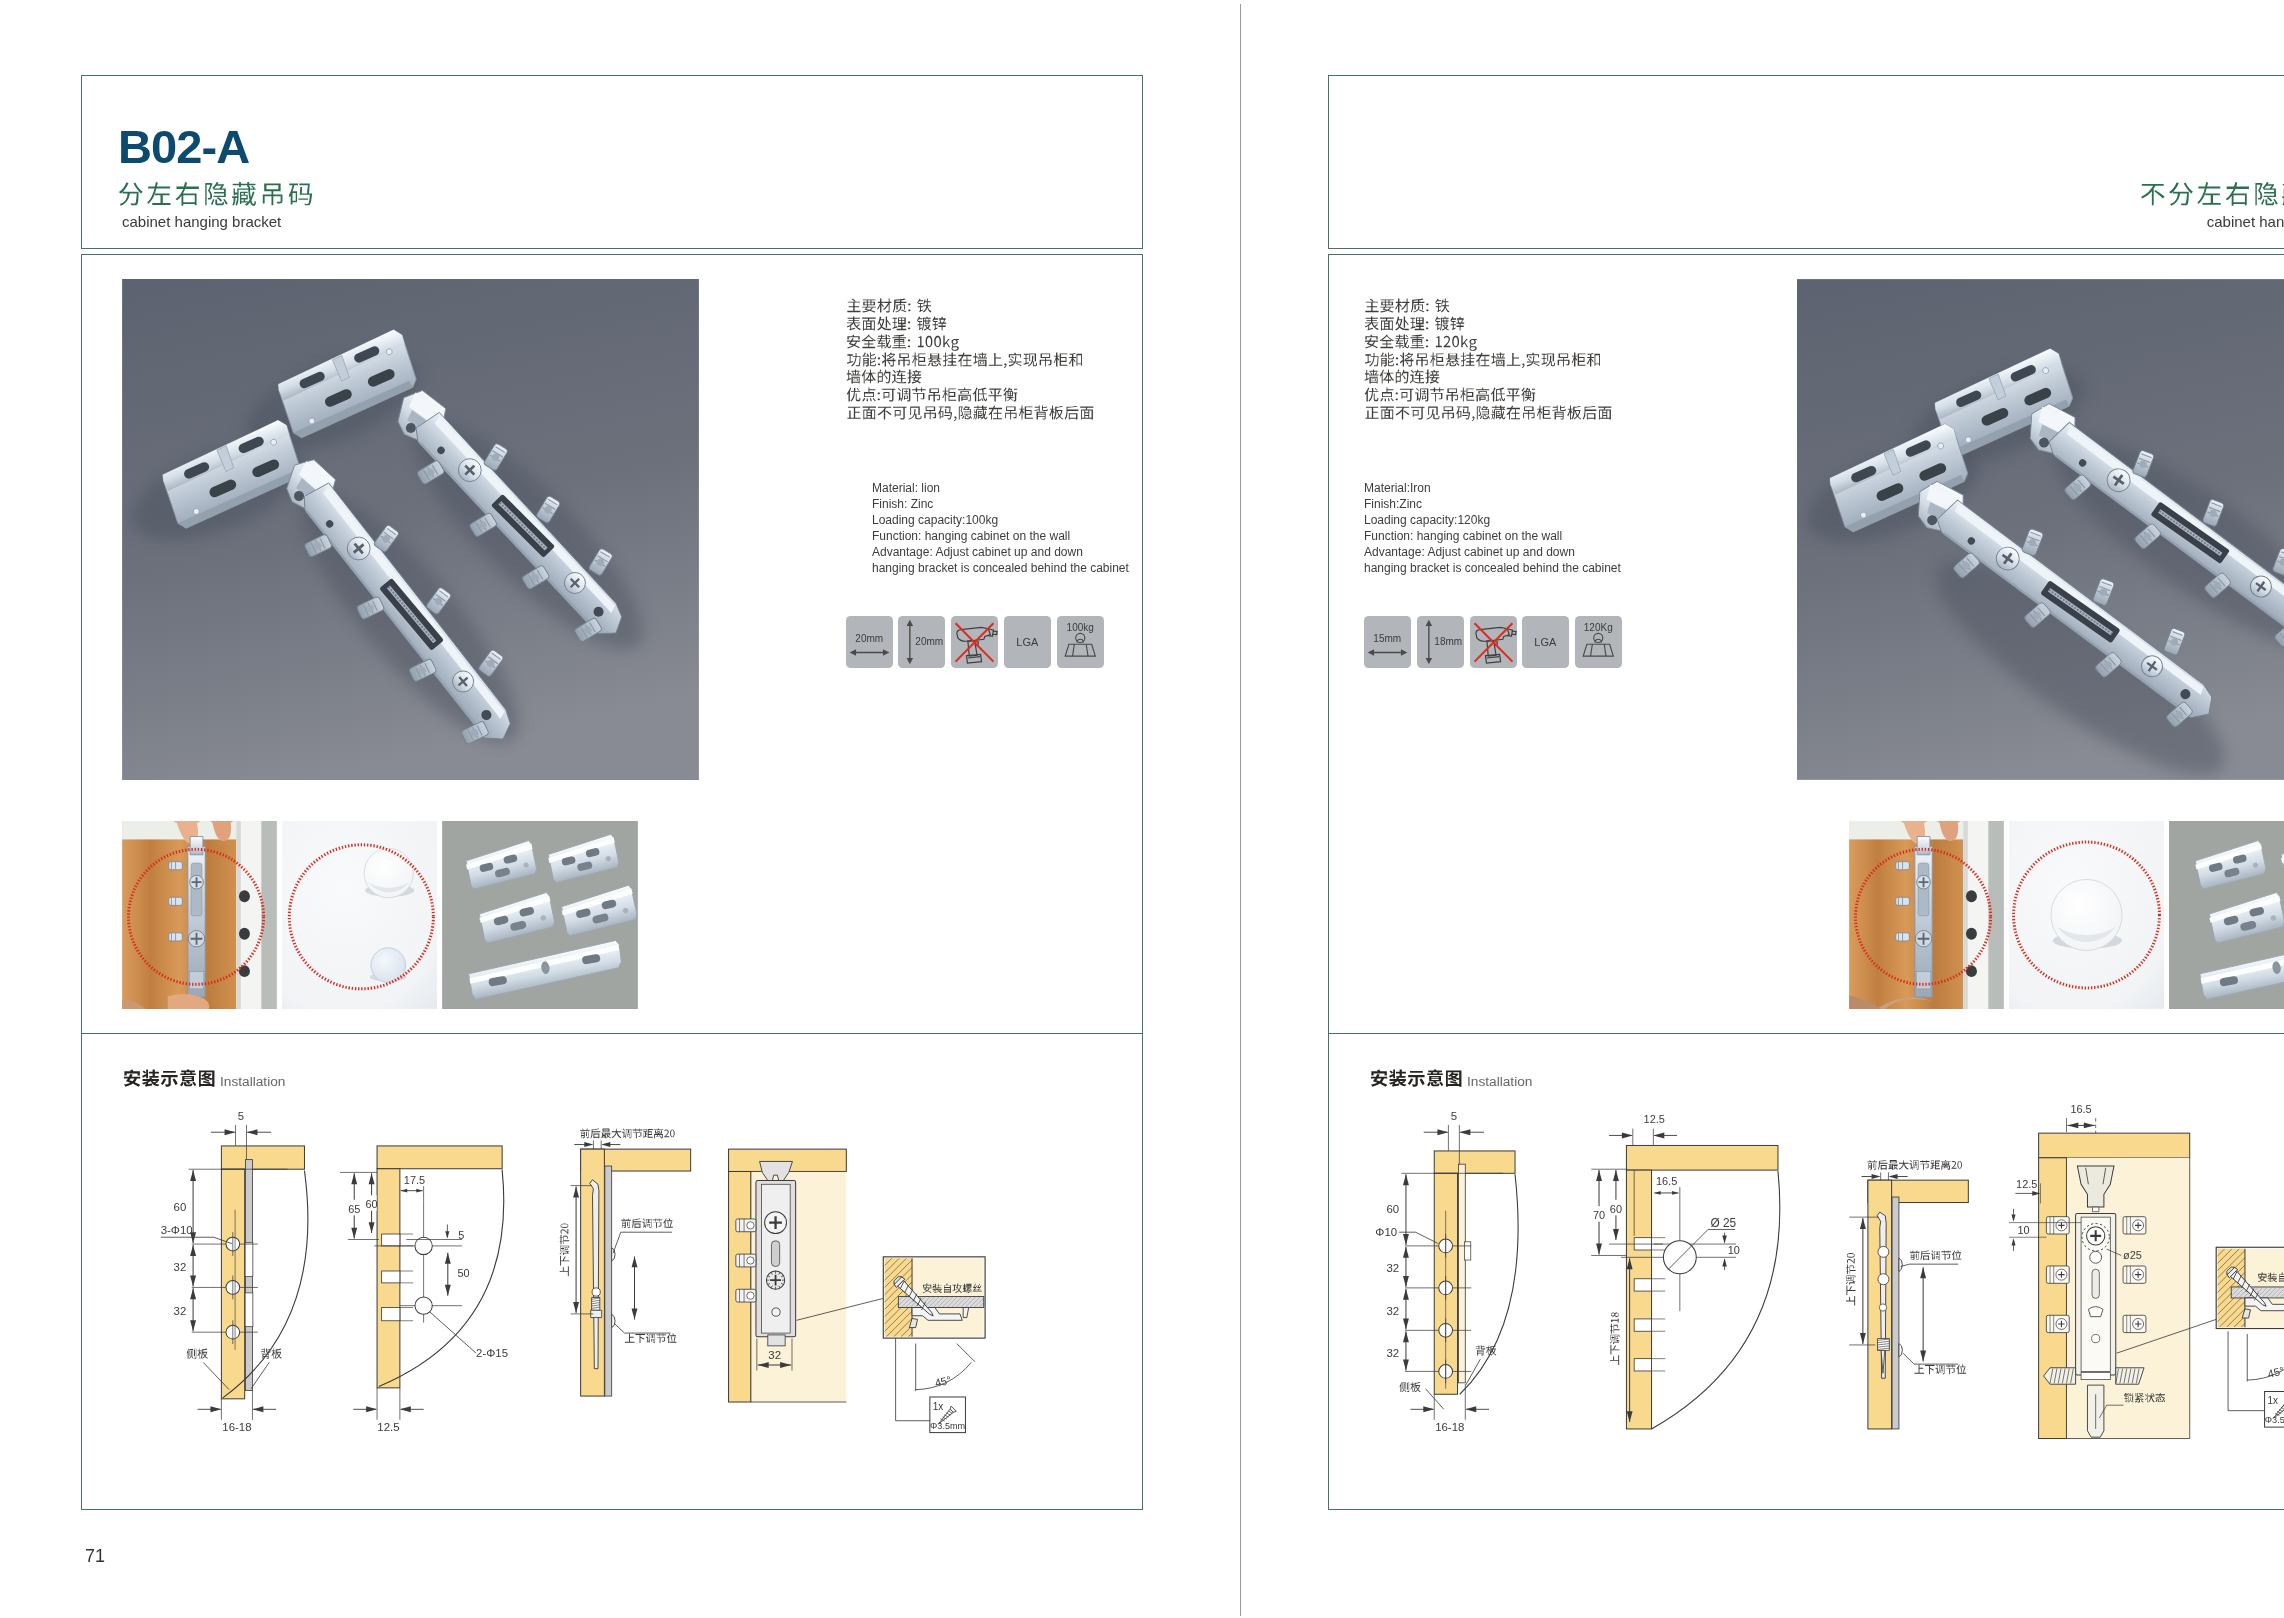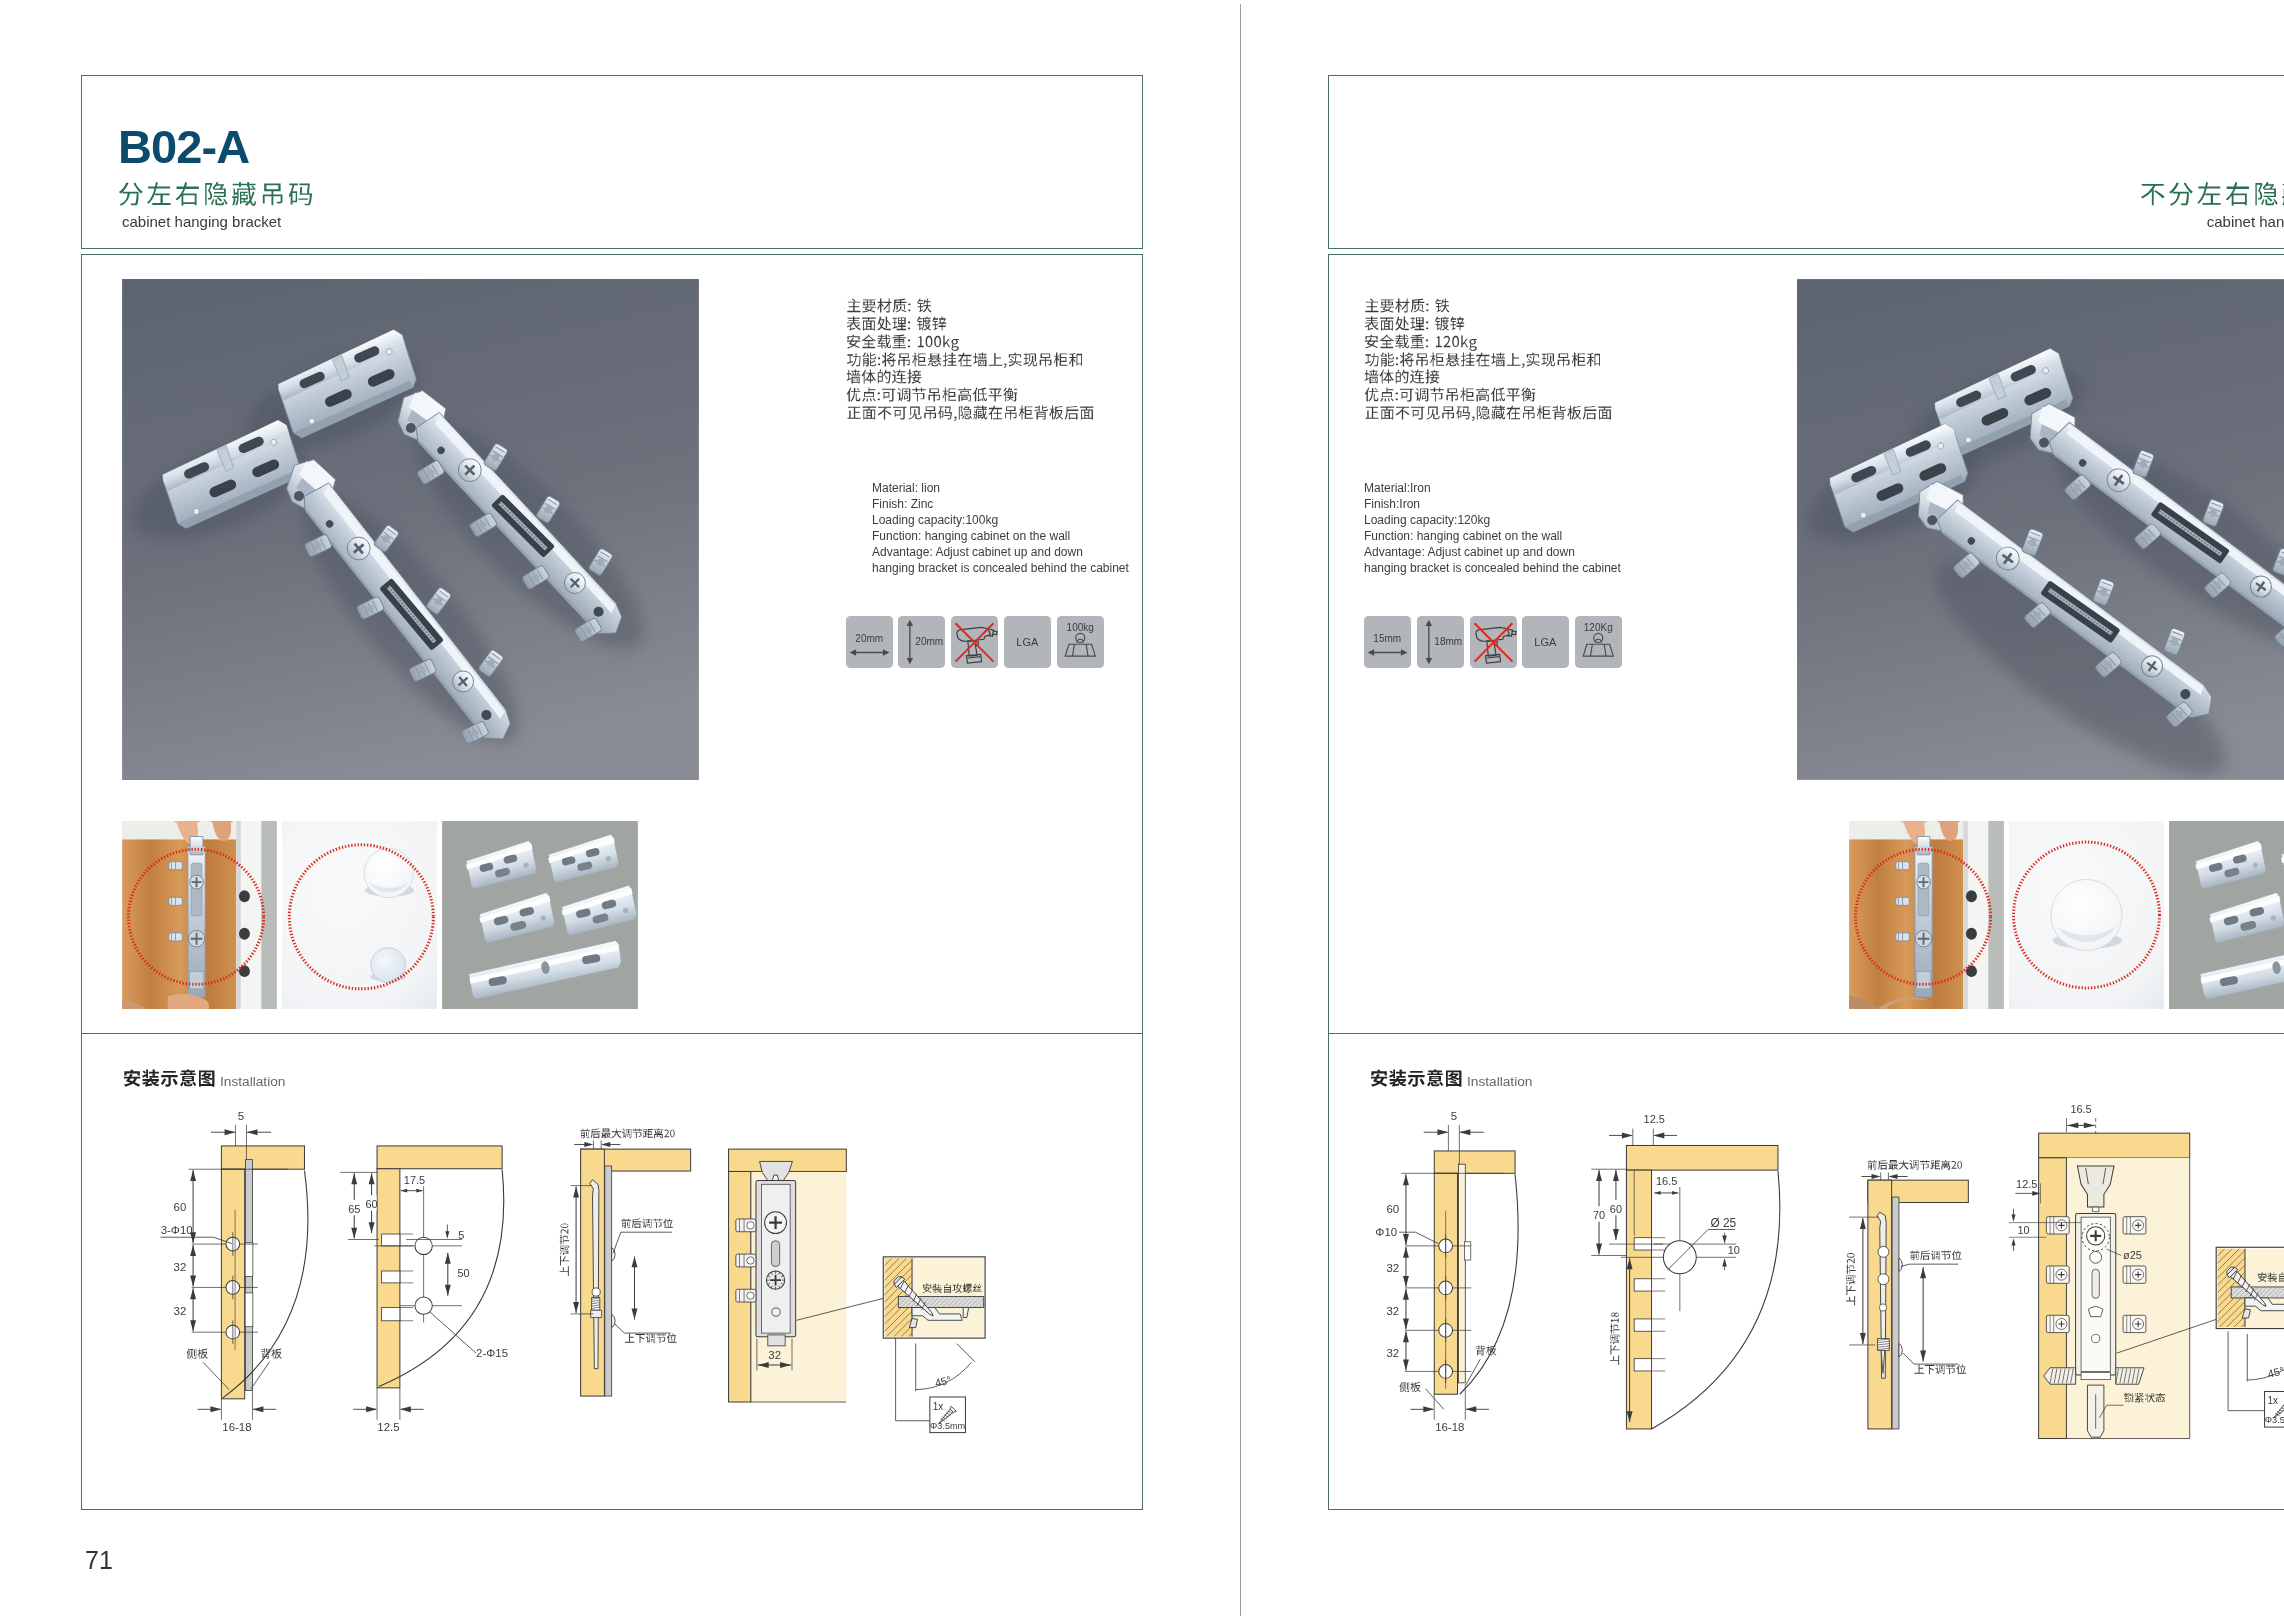--- a/index.html
+++ b/index.html
@@ -68,21 +68,21 @@
     <svg style="position:absolute;left:1364px;top:401px" width="252" height="21" viewBox="0 -37.9 552 46.2">
       <path d="M6 -17V-1H2V1H31V-1H19V-12H29V-14H19V-23H30V-25H3V-23H16V-1H9V-17Z M46 -11H53V-7H46ZM46 -13V-17H53V-13ZM46 -5H53V-1H46ZM35 -26V-23H48C48 -22 48 -20 47 -19H37V3H39V1H61V3H63V-19H50L51 -23H65V-26ZM39 -1V-17H44V-1ZM61 -1H56V-17H61Z M85 -16C89 -13 94 -9 97 -7L99 -9C96 -11 91 -15 87 -17ZM69 -25V-23H84C81 -17 75 -12 68 -8C69 -8 70 -7 70 -6C75 -9 79 -12 82 -16V3H85V-19C86 -20 86 -22 87 -23H98V-25Z M102 -25V-23H125V-1C125 -0 125 -0 124 0C123 0 121 0 118 -0C118 1 119 2 119 3C122 3 125 3 126 2C127 2 128 1 128 -1V-23H132V-25ZM108 -16H117V-8H108ZM106 -18V-3H108V-6H119V-18Z M151 -10V-2C151 1 152 2 155 2C156 2 160 2 161 2C164 2 165 1 165 -5C165 -5 164 -5 163 -6C163 -1 163 -0 161 -0C160 -0 156 -0 155 -0C154 -0 154 -1 154 -2V-10ZM149 -20C149 -9 148 -2 136 1C136 1 137 2 137 3C150 -1 151 -8 152 -20ZM140 -26V-7H142V-23H158V-7H161V-26Z M176 -24H192V-18H176ZM171 -12V0H174V-10H183V3H185V-10H194V-3C194 -3 194 -2 194 -2C193 -2 191 -2 189 -2C190 -2 190 -1 190 -0C193 -0 194 -0 196 -0C197 -1 197 -2 197 -3V-12H185V-16H195V-26H174V-16H183V-12Z M215 -7V-5H227V-7ZM217 -21C217 -18 217 -14 216 -11H217L229 -11C229 -4 228 -1 227 -0C227 0 227 0 226 0C225 0 224 0 222 0C223 1 223 2 223 2C225 3 226 3 227 2C228 2 229 2 229 1C230 0 231 -3 232 -12C232 -13 232 -13 232 -13H228C228 -17 229 -22 229 -26L227 -26L227 -26H216V-23H227C226 -21 226 -17 226 -13H219C219 -16 219 -19 220 -21ZM203 -26V-24H207C206 -19 204 -14 202 -11C202 -10 203 -9 203 -8C204 -9 204 -10 205 -11V1H207V-2H213V-16H207C208 -18 209 -21 209 -24H214V-26ZM207 -14H211V-4H207Z M237 6C240 5 242 3 242 -1C242 -3 241 -4 239 -4C238 -4 237 -3 237 -2C237 -1 238 0 239 0L240 0C240 2 238 4 236 4Z M260 -6V-1C260 2 261 2 264 2C264 2 268 2 268 2C271 2 271 2 272 -2C271 -2 270 -2 269 -3C269 -0 269 0 268 0C267 0 264 0 264 0C262 0 262 0 262 -1V-6ZM257 -6C256 -4 255 -1 254 0L256 2C257 -0 258 -3 259 -5ZM262 -7C264 -6 266 -4 267 -3L269 -4C268 -5 265 -7 264 -8ZM270 -5C272 -3 273 -0 274 1L276 0C275 -1 274 -4 272 -6ZM262 -27C261 -25 259 -22 256 -20C257 -20 257 -19 258 -19L258 -19V-18H272V-15H258V-13H272V-10H258V-8H274V-20H268C269 -21 271 -23 271 -24L270 -25L270 -25H263C264 -26 264 -26 264 -27ZM259 -20C260 -21 261 -22 262 -23H268C267 -22 266 -21 266 -20ZM247 -26V3H249V-24H253C253 -22 252 -19 251 -16C253 -14 254 -12 254 -10C254 -9 254 -8 253 -8C253 -7 253 -7 252 -7C252 -7 251 -7 250 -7C251 -7 251 -6 251 -5C252 -5 252 -5 253 -5C254 -5 254 -5 255 -6C256 -6 256 -8 256 -10C256 -12 255 -14 253 -17C254 -19 255 -23 256 -25L255 -26L254 -26Z M305 -16C305 -13 304 -10 303 -8C302 -10 302 -14 302 -18H309V-20H307L308 -20C307 -21 306 -22 305 -23L303 -22C304 -21 305 -20 306 -20H302L302 -22H301V-23H309V-25H301V-28H298V-25H290V-28H288V-25H280V-23H288V-21H290V-23H298V-21H299L299 -20H285V-14H282V-20H281V-11H282V-12H285V-11V-9H279V-7H281V-6C281 -4 281 -1 279 2C279 2 280 2 280 3C282 0 283 -3 283 -6V-7H285C285 -4 284 -1 283 2C284 2 285 2 285 3C287 -1 287 -7 287 -11V-18H300C300 -12 300 -8 301 -5C301 -4 300 -3 299 -2V-3H295V-5H299V-11H295V-14H299V-16H289V1H291V-1H298C298 -0 297 0 296 1C296 2 297 2 297 3C299 1 301 -0 302 -2C303 1 305 3 306 3C308 3 309 2 310 -3C309 -3 308 -3 308 -4C308 -0 307 0 307 0C306 0 304 -1 304 -4C305 -7 307 -11 307 -15ZM294 -3H291V-5H294ZM294 -11H291V-14H294ZM291 -10H297V-7H291Z M324 -28C324 -26 323 -24 322 -23H313V-20H321C319 -16 316 -12 312 -9C313 -9 313 -8 314 -7C315 -8 316 -9 318 -10V3H320V-13C322 -16 323 -18 324 -20H342V-23H325C326 -24 326 -26 327 -27ZM331 -19V-12H323V-10H331V-0H322V2H342V-0H333V-10H341V-12H333V-19Z M353 -24H369V-18H353ZM349 -12V0H351V-10H360V3H362V-10H372V-3C372 -3 371 -2 371 -2C370 -2 368 -2 367 -2C367 -2 367 -1 367 -0C370 -0 372 -0 373 -0C374 -1 374 -2 374 -3V-12H362V-16H372V-26H351V-16H360V-12Z M385 -28V-21H380V-19H384C383 -15 381 -9 379 -6C379 -6 380 -5 380 -4C382 -6 383 -10 385 -14V3H387V-15C388 -13 389 -11 389 -10L391 -12C390 -13 388 -16 387 -18V-19H391V-21H387V-28ZM395 -16H405V-10H395ZM409 -26H392V1H410V-1H395V-7H407V-18H395V-24H409Z M436 -12V-10H421V-12ZM418 -14V3H421V-3H436V-0C436 0 436 0 435 1C435 1 433 1 431 0C431 1 432 2 432 3C434 3 436 3 437 2C438 2 438 1 438 -0V-14ZM421 -8H436V-5H421ZM423 -28V-25H414V-23H423V-20C419 -19 416 -19 413 -18L414 -16L423 -18V-15H425V-28ZM430 -28V-19C430 -16 431 -16 434 -16C434 -16 439 -16 439 -16C442 -16 443 -17 443 -20C442 -20 441 -20 441 -21C441 -18 440 -18 439 -18C438 -18 435 -18 434 -18C433 -18 432 -18 432 -19V-22C435 -22 439 -23 442 -24L440 -26C438 -25 435 -24 432 -24V-28Z M452 -28V-21H447V-19H451C450 -14 448 -9 446 -7C447 -6 447 -5 448 -4C449 -6 451 -10 452 -14V3H454V-15C455 -13 456 -11 456 -10L458 -12C457 -13 455 -17 454 -18V-19H458V-21H454V-28ZM474 -27C471 -26 464 -25 459 -25V-17C459 -11 459 -4 455 1C456 2 457 2 457 3C461 -2 462 -10 462 -16H463C464 -12 465 -8 467 -5C465 -2 462 -1 460 1C460 1 461 2 461 3C464 1 466 -0 469 -3C470 -0 473 1 475 3C476 2 477 1 477 1C474 -0 472 -2 470 -5C473 -8 474 -12 475 -18L474 -18L473 -18H462V-23C467 -23 472 -24 476 -25ZM472 -16C472 -12 470 -9 469 -7C467 -9 466 -12 465 -16Z M484 -25V-16C484 -11 483 -4 480 1C480 1 481 2 482 3C486 -3 486 -11 486 -16H510V-19H486V-23C494 -23 502 -24 508 -25L506 -27C501 -26 491 -25 484 -25ZM489 -11V3H491V1H505V3H508V-11ZM491 -1V-9H505V-1Z M525 -11H532V-7H525ZM525 -13V-17H532V-13ZM525 -5H532V-1H525ZM514 -26V-23H527C527 -22 526 -20 526 -19H516V3H518V1H539V3H542V-19H528L530 -23H543V-26ZM518 -1V-17H523V-1ZM539 -1H534V-17H539Z" fill="#3f3c3a"></path>
     </svg>
 <div class="entext" style="left:872px;top:480px;">Material: lion
 Finish: Zinc
 Loading capacity:100kg
 Function: hanging cabinet on the wall
 Advantage: Adjust cabinet up and down
 hanging bracket is concealed behind the cabinet</div>
 <div class="entext" style="left:1364px;top:480px;">Material:Iron
-Finish:Iron
+Finish:Zinc
 Loading capacity:120kg
 Function: hanging cabinet on the wall
 Advantage: Adjust cabinet up and down
 hanging bracket is concealed behind the cabinet</div>
 <div class="icon" style="left:846px;top:616px;"></div>
     <svg class="abs" style="left:846px;top:616px" width="47" height="52" viewBox="0 0 103 114">
       <text x="51" y="56" font-size="22" fill="#3c3c3c" text-anchor="middle" font-family="Liberation Sans">20mm</text>
       <line x1="14" y1="80" x2="89" y2="80" stroke="#4a4a4a" stroke-width="3"></line>
       <path d="M8,80 22,73 22,87Z" fill="#4a4a4a"></path>
       <path d="M95,80 81,73 81,87Z" fill="#4a4a4a"></path>
@@ -163,21 +163,21 @@
     <svg class="abs" style="left:1575px;top:616px" width="47" height="52" viewBox="0 0 103 114">
       <text x="51" y="32" font-size="22" fill="#3c3c3c" text-anchor="middle" font-family="Liberation Sans">120Kg</text>
       <g stroke="#4a4a4a" stroke-width="2.5" fill="none">
         <circle cx="51" cy="48" r="10"></circle>
         <path d="M18,88 26,62 h50 l8,26 z"></path>
         <line x1="38" y1="62" x2="34" y2="88"></line>
         <line x1="64" y1="62" x2="68" y2="88"></line>
         <path d="M44,58 a7,7 0 0 1 14,0"></path>
       </g>
     </svg>
-<div class="abs" style="left:85px;top:1546px;font-size:25px;color:#37322e;">71</div>
+<div class="abs" style="left:85px;top:1546px;font-size:18px;color:#37322e;">71</div>
 
 <svg style="position:absolute;left:123px;top:1064px" width="96" height="25.6" viewBox="0 -46.0 211 56.0">
       <path d="M16 -33C16 -32 17 -31 17 -30H3V-21H8V-25H32V-21H37V-30H23C22 -31 21 -33 21 -34ZM25 -14C24 -12 23 -10 21 -8C19 -9 17 -10 14 -10C15 -12 16 -13 17 -14ZM7 -8C10 -7 13 -6 16 -5C13 -3 8 -2 2 -1C3 0 5 2 5 4C12 2 17 0 22 -3C26 -0 31 2 34 4L38 -0C35 -2 30 -4 26 -6C28 -8 29 -11 31 -14H38V-18H19C20 -20 21 -22 21 -23L16 -24C15 -22 14 -20 13 -18H2V-14H11C9 -12 8 -10 7 -9Z M43 -29C45 -28 47 -26 48 -25L51 -28C50 -29 47 -31 46 -32ZM58 -15 58 -13H43V-9H55C51 -7 47 -6 42 -5C43 -4 44 -2 45 -1C47 -2 49 -2 51 -3V-3C51 -1 49 -0 48 0C49 1 50 3 50 4C51 3 52 3 64 1C64 -0 64 -2 64 -3L55 -2V-5C57 -6 59 -8 61 -9C64 -2 69 2 77 3C78 2 79 0 80 -1C77 -1 74 -2 71 -3C73 -4 76 -6 78 -7L75 -9H79V-13H64C64 -14 63 -15 62 -16ZM68 -6C67 -7 66 -8 65 -9H74C72 -8 70 -7 68 -6ZM65 -34V-29H57V-25H65V-20H58V-16H78V-20H70V-25H79V-29H70V-34ZM42 -20 44 -16C46 -17 48 -18 51 -19V-15H55V-34H51V-24C48 -22 44 -21 42 -20Z M90 -14C88 -10 86 -6 83 -3C84 -2 86 -1 87 -0C90 -3 93 -8 95 -13ZM109 -12C111 -8 114 -3 115 0L120 -2C119 -6 116 -11 113 -14ZM88 -31V-27H116V-31ZM84 -22V-17H100V-2C100 -2 99 -1 99 -1C98 -1 95 -1 93 -2C93 -0 94 2 94 4C98 4 100 4 102 3C104 2 105 1 105 -2V-17H120V-22Z M134 -6V-2C134 2 136 3 141 3C142 3 146 3 147 3C151 3 152 2 153 -2C152 -3 150 -3 149 -4C148 -1 148 -1 147 -1C146 -1 142 -1 141 -1C139 -1 139 -1 139 -2V-6ZM152 -5C154 -3 156 0 157 2L161 0C160 -2 158 -5 156 -7ZM130 -7C128 -4 127 -1 125 0L129 3C131 1 132 -2 134 -5ZM135 -13H151V-11H135ZM135 -17H151V-15H135ZM130 -20V-8H140L139 -6C141 -5 144 -3 145 -2L148 -5C147 -6 145 -7 144 -8H156V-20ZM138 -28H148C148 -27 148 -26 147 -25H139C139 -26 138 -27 138 -28ZM140 -34 141 -32H128V-28H136L133 -27C134 -27 134 -26 134 -25H126V-22H160V-25H152L153 -27L150 -28H158V-32H146C146 -33 145 -34 145 -34Z M167 -32V4H171V2H196V4H201V-32ZM175 -6C180 -5 187 -3 191 -2H171V-14C172 -13 173 -12 173 -11C175 -11 178 -12 180 -13L178 -11C182 -10 186 -9 188 -7L190 -10C188 -11 184 -13 181 -13C182 -14 183 -14 184 -15C187 -13 191 -12 194 -11C195 -12 196 -13 196 -14V-2H191L193 -5C189 -7 182 -8 177 -9ZM180 -28C178 -25 175 -22 172 -21C173 -20 174 -18 175 -18C176 -18 176 -19 177 -19C178 -19 179 -18 180 -17C177 -16 174 -15 171 -15V-28ZM181 -28H196V-15C194 -15 191 -16 188 -17C191 -19 193 -21 195 -24L192 -25L192 -25H183C183 -26 184 -26 184 -27ZM184 -19C183 -20 181 -21 180 -22H188C187 -21 186 -20 184 -19Z" fill="#272320"></path>
     </svg>
     <div class="abs" style="left:220px;top:1074px;font-size:13.7px;color:#666;">Installation</div>
 <svg style="position:absolute;left:1370px;top:1064px" width="96" height="25.6" viewBox="0 -46.0 211 56.0">
       <path d="M16 -33C16 -32 17 -31 17 -30H3V-21H8V-25H32V-21H37V-30H23C22 -31 21 -33 21 -34ZM25 -14C24 -12 23 -10 21 -8C19 -9 17 -10 14 -10C15 -12 16 -13 17 -14ZM7 -8C10 -7 13 -6 16 -5C13 -3 8 -2 2 -1C3 0 5 2 5 4C12 2 17 0 22 -3C26 -0 31 2 34 4L38 -0C35 -2 30 -4 26 -6C28 -8 29 -11 31 -14H38V-18H19C20 -20 21 -22 21 -23L16 -24C15 -22 14 -20 13 -18H2V-14H11C9 -12 8 -10 7 -9Z M43 -29C45 -28 47 -26 48 -25L51 -28C50 -29 47 -31 46 -32ZM58 -15 58 -13H43V-9H55C51 -7 47 -6 42 -5C43 -4 44 -2 45 -1C47 -2 49 -2 51 -3V-3C51 -1 49 -0 48 0C49 1 50 3 50 4C51 3 52 3 64 1C64 -0 64 -2 64 -3L55 -2V-5C57 -6 59 -8 61 -9C64 -2 69 2 77 3C78 2 79 0 80 -1C77 -1 74 -2 71 -3C73 -4 76 -6 78 -7L75 -9H79V-13H64C64 -14 63 -15 62 -16ZM68 -6C67 -7 66 -8 65 -9H74C72 -8 70 -7 68 -6ZM65 -34V-29H57V-25H65V-20H58V-16H78V-20H70V-25H79V-29H70V-34ZM42 -20 44 -16C46 -17 48 -18 51 -19V-15H55V-34H51V-24C48 -22 44 -21 42 -20Z M90 -14C88 -10 86 -6 83 -3C84 -2 86 -1 87 -0C90 -3 93 -8 95 -13ZM109 -12C111 -8 114 -3 115 0L120 -2C119 -6 116 -11 113 -14ZM88 -31V-27H116V-31ZM84 -22V-17H100V-2C100 -2 99 -1 99 -1C98 -1 95 -1 93 -2C93 -0 94 2 94 4C98 4 100 4 102 3C104 2 105 1 105 -2V-17H120V-22Z M134 -6V-2C134 2 136 3 141 3C142 3 146 3 147 3C151 3 152 2 153 -2C152 -3 150 -3 149 -4C148 -1 148 -1 147 -1C146 -1 142 -1 141 -1C139 -1 139 -1 139 -2V-6ZM152 -5C154 -3 156 0 157 2L161 0C160 -2 158 -5 156 -7ZM130 -7C128 -4 127 -1 125 0L129 3C131 1 132 -2 134 -5ZM135 -13H151V-11H135ZM135 -17H151V-15H135ZM130 -20V-8H140L139 -6C141 -5 144 -3 145 -2L148 -5C147 -6 145 -7 144 -8H156V-20ZM138 -28H148C148 -27 148 -26 147 -25H139C139 -26 138 -27 138 -28ZM140 -34 141 -32H128V-28H136L133 -27C134 -27 134 -26 134 -25H126V-22H160V-25H152L153 -27L150 -28H158V-32H146C146 -33 145 -34 145 -34Z M167 -32V4H171V2H196V4H201V-32ZM175 -6C180 -5 187 -3 191 -2H171V-14C172 -13 173 -12 173 -11C175 -11 178 -12 180 -13L178 -11C182 -10 186 -9 188 -7L190 -10C188 -11 184 -13 181 -13C182 -14 183 -14 184 -15C187 -13 191 -12 194 -11C195 -12 196 -13 196 -14V-2H191L193 -5C189 -7 182 -8 177 -9ZM180 -28C178 -25 175 -22 172 -21C173 -20 174 -18 175 -18C176 -18 176 -19 177 -19C178 -19 179 -18 180 -17C177 -16 174 -15 171 -15V-28ZM181 -28H196V-15C194 -15 191 -16 188 -17C191 -19 193 -21 195 -24L192 -25L192 -25H183C183 -26 184 -26 184 -27ZM184 -19C183 -20 181 -21 180 -22H188C187 -21 186 -20 184 -19Z" fill="#272320"></path>
     </svg>
     <div class="abs" style="left:1467px;top:1074px;font-size:13.7px;color:#666;">Installation</div>
 <svg class="abs" style="left:122px;top:279px" width="577" height="501" viewBox="0 0 1263 1097">

